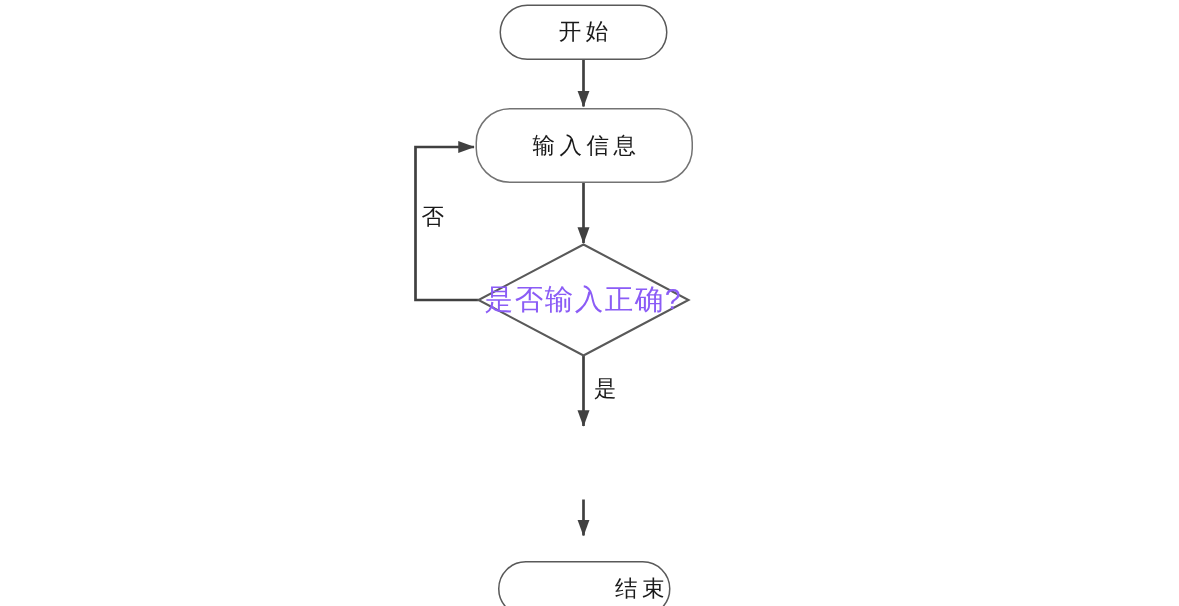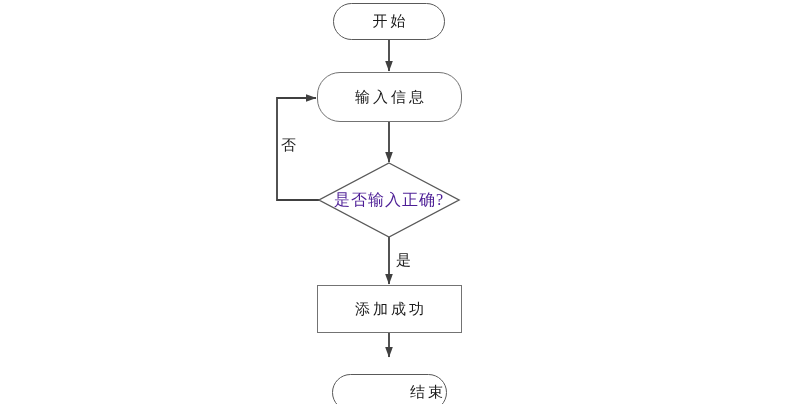--- a/index.html
+++ b/index.html
@@ -50,26 +50,25 @@
     border-radius: 18.5px;
   }
   .process {
     border: 1.5px solid #737373;
   }
   .decision-label {
     position: absolute;
     display: flex;
     align-items: center;
     justify-content: center;
-    color: #4c1d95;
-    font-size: 16px;
+    color: #8b5cf6;
+    font-size: 19px;
     letter-spacing: 1px;
     white-space: nowrap;
     background: transparent;
-    font-family: Liberation Serif, serif;
   }
   .edge-label {
     position: absolute;
     color: #1a1a1a;
     font-size: 15px;
     line-height: 16px;
     background: #ffffff;
     padding: 0 1px;
   }
 </style>
@@ -105,21 +104,18 @@
   <div class="node process" style="left:317px; top:72px; width:145px; height:50px;border-radius:23px;">
     <span>输入信息</span>
   </div>
 
   <div class="decision-label" style="left:319px; top:185px; width:140px; height:30px;">是否输入正确?</div>
 
   <div class="edge-label" style="left:280px; top:137px;">否</div>
 
   <div class="edge-label" style="left:395px; top:252px;">是</div>
 
-  <div class="node process" style="left:317px; top:285px; width:145px; height:48px;">
-    <span>添加成功</span>
-  </div>
 
   <div class="node terminator" style="left:332px; top:374px; width:115px; height:37px;justify-content:flex-end;">
     <span>结束</span>
   </div>
 
 </div>
 
 </body></html>

